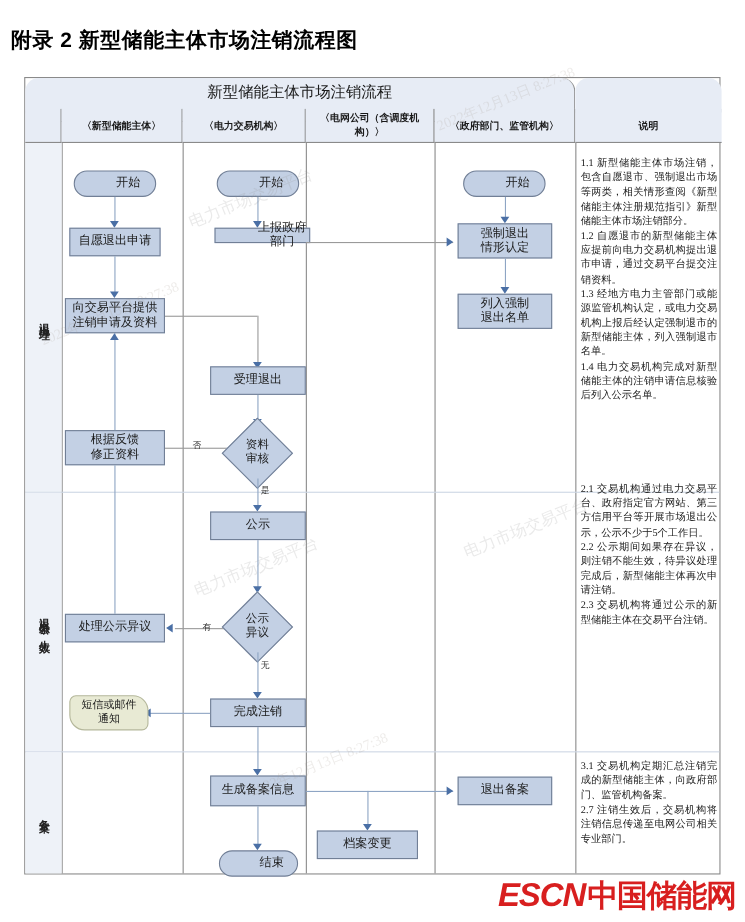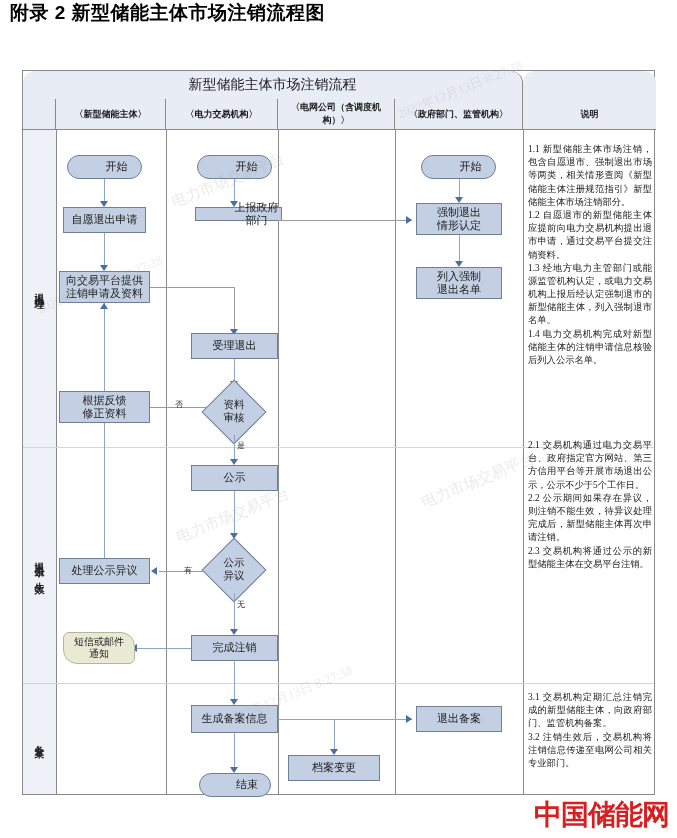--- a/index.html
+++ b/index.html
@@ -5,21 +5,21 @@
   html,body{margin:0;padding:0;}
   body{
     width:677px;height:838px;
     background:#ffffff;
     font-family:"Liberation Serif","DejaVu Serif",serif;
     overflow:hidden;
     position:relative;
   }
   
   #doc-title{
-    position:absolute;left:10px;top:0;
+    position:absolute;left:10px;top:24px;
     font-size:19px;font-weight:bold;
     font-family:"Liberation Sans","DejaVu Sans",sans-serif;
     color:#000;letter-spacing:0.5px;
   }
   
   #chart-table{
     position:absolute;left:22px;top:70px;
     width:633px;height:725px;
     border:1px solid #8a8a8a;
     box-sizing:border-box;
@@ -202,21 +202,21 @@
   </div>
 
   <div class="desc-block" style="top:72px;">1.1 新型储能主体市场注销，包含自愿退市、强制退出市场等两类，相关情形查阅《新型储能主体注册规范指引》新型储能主体市场注销部分。
 1.2 自愿退市的新型储能主体应提前向电力交易机构提出退市申请，通过交易平台提交注销资料。
 1.3 经地方电力主管部门或能源监管机构认定，或电力交易机构上报后经认定强制退市的新型储能主体，列入强制退市名单。
 1.4 电力交易机构完成对新型储能主体的注销申请信息核验后列入公示名单。</div>
   <div class="desc-block" style="top:368px;">2.1 交易机构通过电力交易平台、政府指定官方网站、第三方信用平台等开展市场退出公示，公示不少于5个工作日。
 2.2 公示期间如果存在异议，则注销不能生效，待异议处理完成后，新型储能主体再次申请注销。
 2.3 交易机构将通过公示的新型储能主体在交易平台注销。</div>
   <div class="desc-block" style="top:620px;">3.1 交易机构定期汇总注销完成的新型储能主体，向政府部门、监管机构备案。
-3.2 注销生效后，交易机构将注销信息传递至电网公司相关专业部门。</div>
+2.7 注销生效后，交易机构将注销信息传递至电网公司相关专业部门。</div>
 
   <div class="node term" style="left:44px;top:84px;width:75px;height:24px;">开始</div>
   <div class="ln-v" style="left:81px;top:108px;height:26px;"></div>
   <div class="arr arr-down" style="left:77px;top:130px;"></div>
 
   <div class="node" style="left:40px;top:136px;width:83px;height:26px;">自愿退出申请</div>
   <div class="ln-v" style="left:81px;top:162px;height:36px;"></div>
   <div class="arr arr-down" style="left:77px;top:194px;"></div>
 
   <div class="node" style="left:36px;top:200px;width:91px;height:32px;">向交易平台提供
@@ -321,14 +321,15 @@
 
   <div class="wm" style="left:145px;top:100px;transform:rotate(-22deg);">电力市场交易平台</div>
   <div class="wm2" style="left:370px;top:10px;transform:rotate(-22deg);">2022年12月13日 8:27:38</div>
   <div class="wm" style="left:150px;top:435px;transform:rotate(-22deg);">电力市场交易平台</div>
   <div class="wm2" style="left:10px;top:205px;transform:rotate(-22deg);">2022年12月13日 8:27:38</div>
   <div class="wm" style="left:395px;top:400px;transform:rotate(-22deg);">电力市场交易平台</div>
   <div class="wm2" style="left:200px;top:615px;transform:rotate(-22deg);">2022年12月13日 8:27:38</div>
 </div>
 
 <div id="escn-logo">
+  <span class="en">ESCN</span>
   <span class="cn">中国储能网</span>
 </div>
 
 </body></html>

